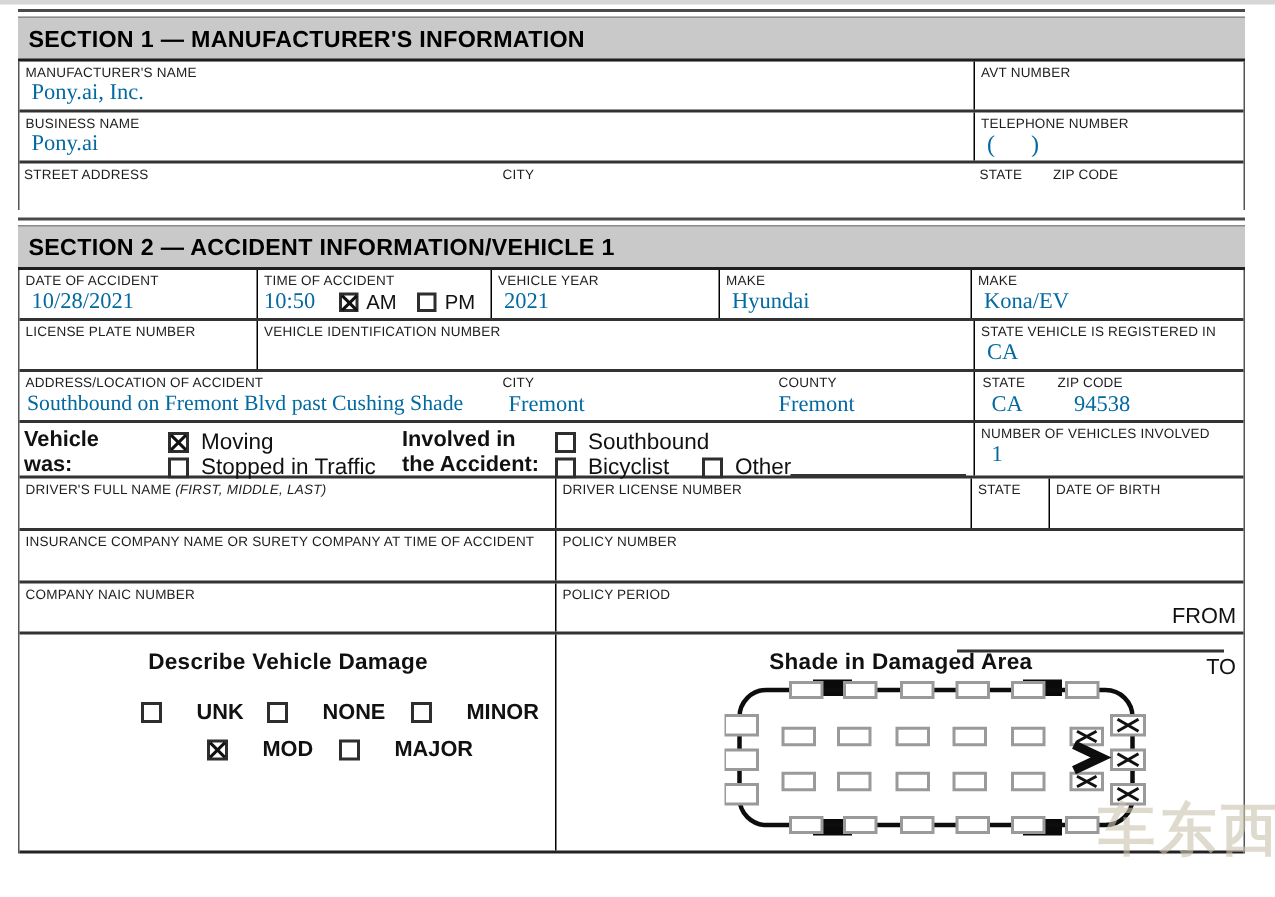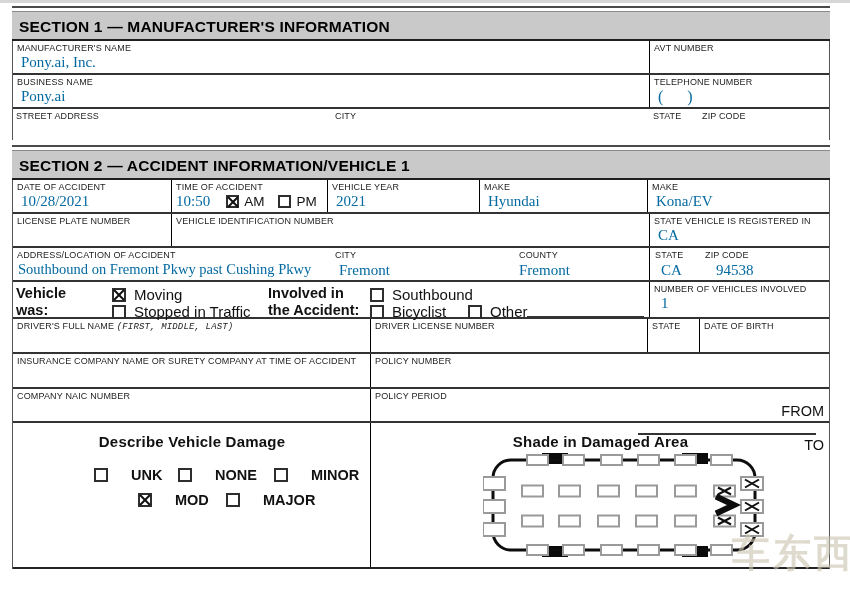--- a/index.html
+++ b/index.html
@@ -15,21 +15,21 @@
     background:#c9c9c9;border-top:1px solid #8a8a8a;border-bottom:2px solid #1f1f1f;
     height:30px;line-height:30px;font-weight:bold;font-size:15.5px;letter-spacing:.2px;
     padding-left:7px;color:#000;box-sizing:border-box;
   }
   .tbl{border-left:1.5px solid #555;border-right:1.5px solid #555;}
   .row{display:flex;border-bottom:2px solid #333;box-sizing:border-box;}
   .row.noborder{border-bottom:none;}
   .cell{box-sizing:border-box;padding:2px 3px 0 4px;position:relative;overflow:visible;}
   .cell + .cell{border-left:1px solid #000000;}
   .lbl{font-size:9px;color:#1d1d1d;letter-spacing:.15px;white-space:nowrap;}
-  .lbl .it{font-style:italic;font-family:Liberation Mono, monospace;}
+  .lbl .it{font-style:italic;}
   .val{font-family:"Liberation Serif", serif;font-size:15px;color:#0369a1;padding:1px 0 0 4px;white-space:nowrap;}
   .h34{height:34px;} .h31{height:31px;} .h37{height:37px;} .h35{height:35px;}
   .gap{height:5px;}
   
   .cb{width:14px;height:14px;border:2px solid #2e2e2e;background:#fff;display:inline-block;
       position:relative;flex:none;box-sizing:border-box;}
   .cb.checked::before,.cb.checked::after{
     content:"";position:absolute;left:-2px;top:4px;width:14px;height:2px;background:#111;}
   .cb.checked::before{transform:rotate(45deg);}
   .cb.checked::after{transform:rotate(-45deg);}
@@ -144,21 +144,21 @@
       </div>
       <div class="cell" style="width:180px">
         <div class="lbl">STATE VEHICLE IS REGISTERED IN</div>
         <div class="val">CA</div>
       </div>
     </div>
 
     <div class="row h34">
       <div class="cell" style="width:314px">
         <div class="lbl">ADDRESS/LOCATION OF ACCIDENT</div>
-        <div class="val" style="font-size:14.5px;padding-left:1px">Southbound on Fremont Pkwy past Cushing Pkwy</div>
+        <div class="val" style="font-size:14.5px;padding-left:1px">Southbound on Fremont Blvd past Cushing Shade</div>
       </div>
       <div class="cell" style="flex:1;border-left:none">
         <div class="lbl abs" style="left:8px;top:2px">CITY</div>
         <div class="val abs" style="left:8px;top:13px">Fremont</div>
         <div class="lbl abs" style="left:192px;top:2px">COUNTY</div>
         <div class="val abs" style="left:188px;top:13px">Fremont</div>
       </div>
       <div class="cell" style="width:180px">
         <div class="lbl abs" style="left:5px;top:2px">STATE</div>
         <div class="val abs" style="left:7px;top:13px">CA</div>

